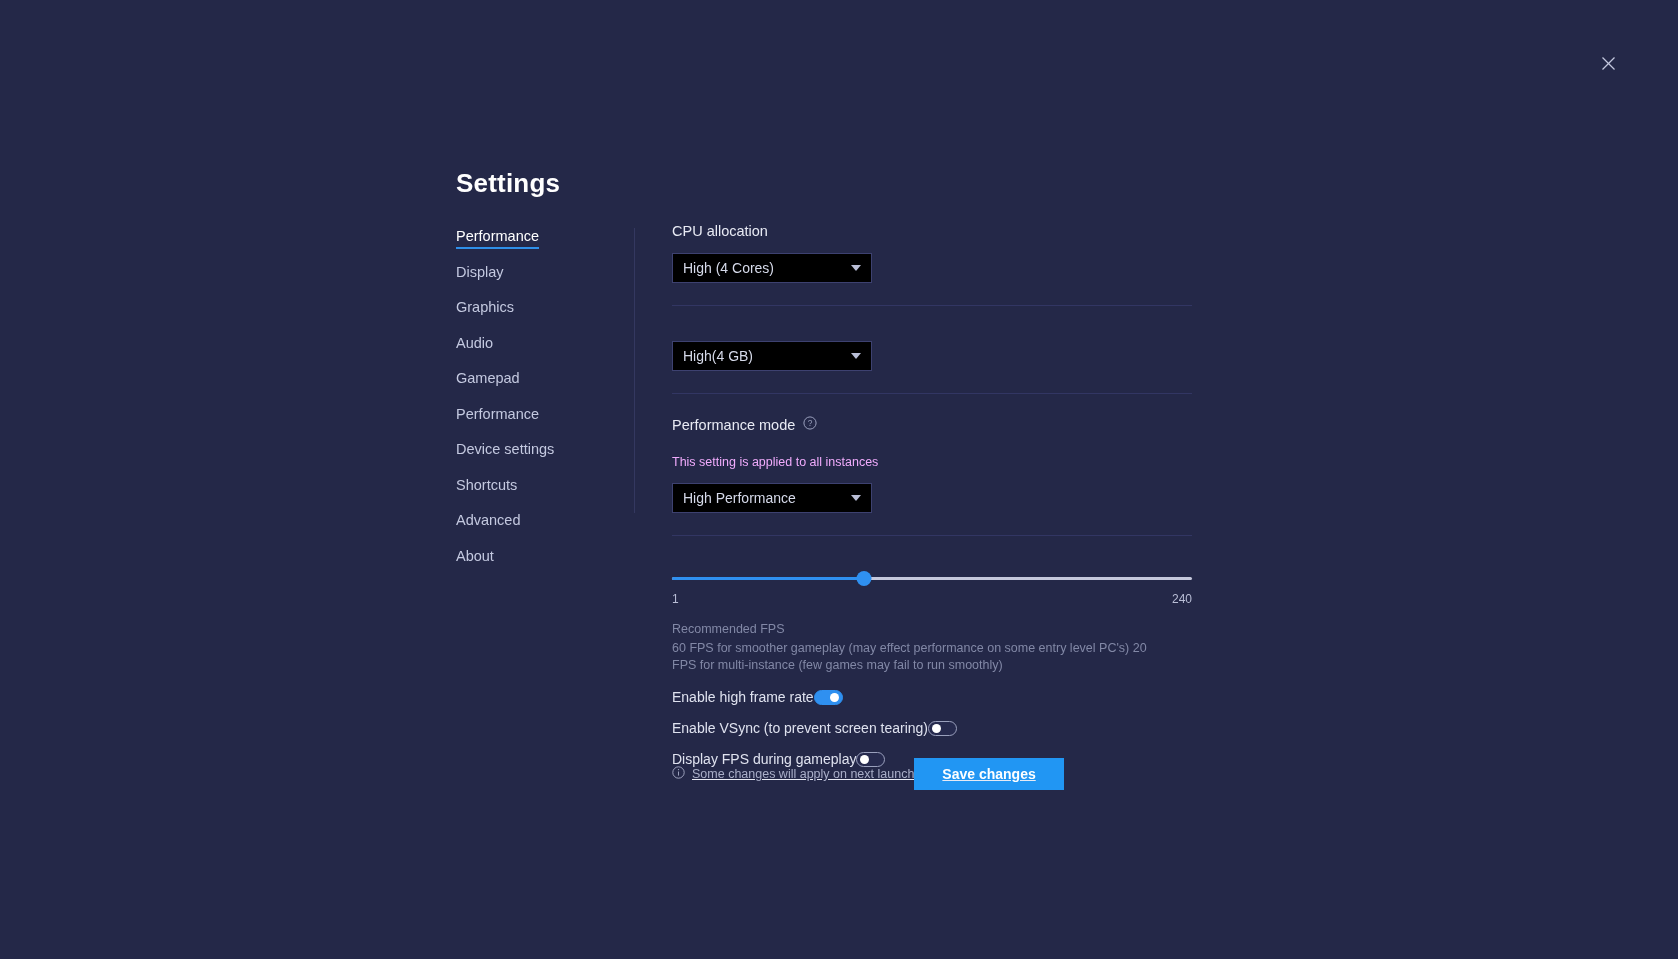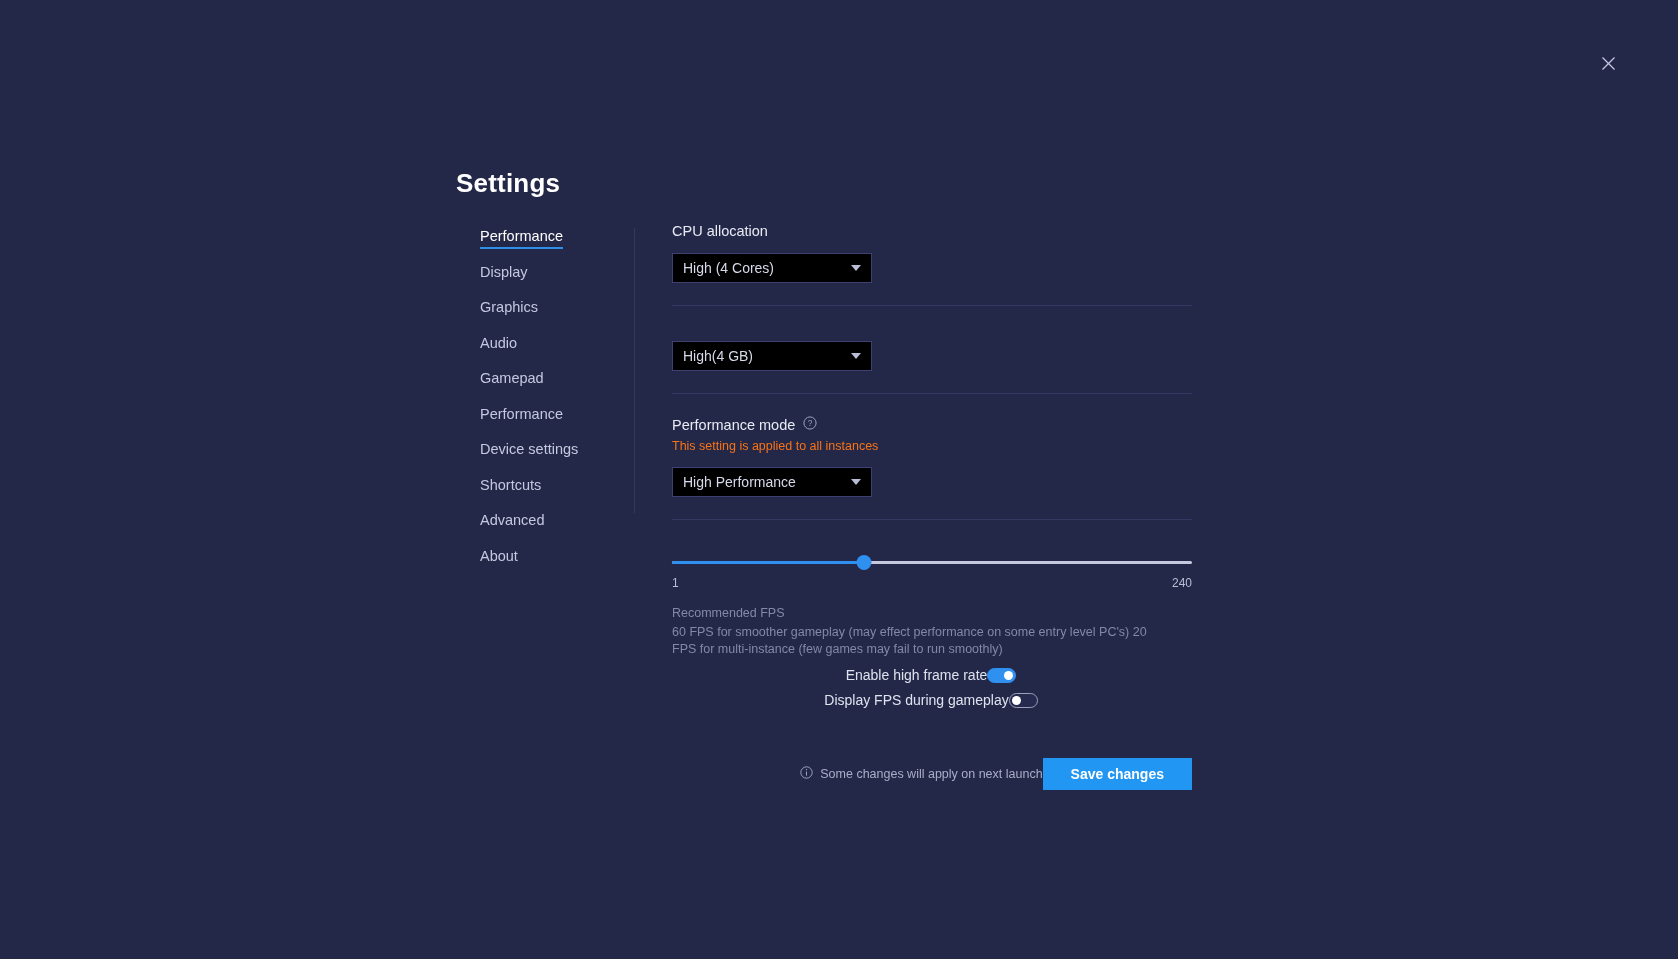--- a/index.html
+++ b/index.html
@@ -48,21 +48,20 @@
     letter-spacing: 0.2px;
     color: #ffffff;
   }
 
   
   .sidebar {
     position: absolute;
     left: 456px;
     top: 228px;
     width: 172px;
-    margin-left: 24px;
   }
   .nav-item {
     display: block;
     font-size: 14.5px;
     line-height: 17px;
     color: #c4c9e0;
     padding: 0 0 2px 0;
     margin-bottom: 14.5px;
     width: max-content;
     cursor: pointer;
@@ -91,23 +90,23 @@
     width: 520px;
   }
 
   .section-label {
     font-size: 14.5px;
     color: #e8eaf4;
     line-height: 18px;
   }
   .section-sub {
     font-size: 12.5px;
-    color: #f97316;
+    color: #f0abfc;
     line-height: 16px;
-    margin-top: 4px;
+    margin-top: 20px;
   }
 
   .label-row {
     display: flex;
     align-items: center;
     gap: 8px;
   }
   .help-icon { display: block; cursor: pointer; }
 
   .select {
@@ -201,22 +200,22 @@
     font-size: 12.5px;
     color: #8288a6;
     line-height: 17px;
     max-width: 487px;
   }
 
   
   .toggle-row {
     display: flex;
     align-items: center;
-    justify-content: center;
-    margin-top: 9px;
+    justify-content: flex-start;
+    margin-top: 15px;
     width: 518px;
   }
   .toggle-label {
     font-size: 14px;
     color: #dfe2ef;
   }
   .toggle {
     position: relative;
     width: 29px;
     height: 15px;
@@ -245,21 +244,22 @@
   }
 
   
   .footer {
     position: absolute;
     left: 672px;
     top: 758px;
     width: 520px;
     display: flex;
     align-items: center;
-    justify-content: flex-end;
+    justify-content: flex-start;
+    text-decoration: underline;
   }
   .footer-note {
     display: flex;
     align-items: center;
     gap: 7px;
     font-size: 12.5px;
     color: #a9aec8;
   }
   .save-btn {
     background: #2196f3;
@@ -380,20 +380,26 @@
       <div class="rec-title">Recommended FPS</div>
       <div class="rec-body">60 FPS for smoother gameplay (may effect performance on some entry level PC's) 20 FPS for multi-instance (few games may fail to run smoothly)</div>
 
       <div class="toggle-row">
         <span class="toggle-label">Enable high frame rate</span>
         <span class="toggle on">
           <span class="knob"></span>
         </span>
       </div>
 
+      <div class="toggle-row">
+        <span class="toggle-label">Enable VSync (to prevent screen tearing)</span>
+        <span class="toggle">
+          <span class="knob"></span>
+        </span>
+      </div>
 
       <div class="toggle-row">
         <span class="toggle-label">Display FPS during gameplay</span>
         <span class="toggle">
           <span class="knob"></span>
         </span>
       </div>
     </div>
 
   </div>

